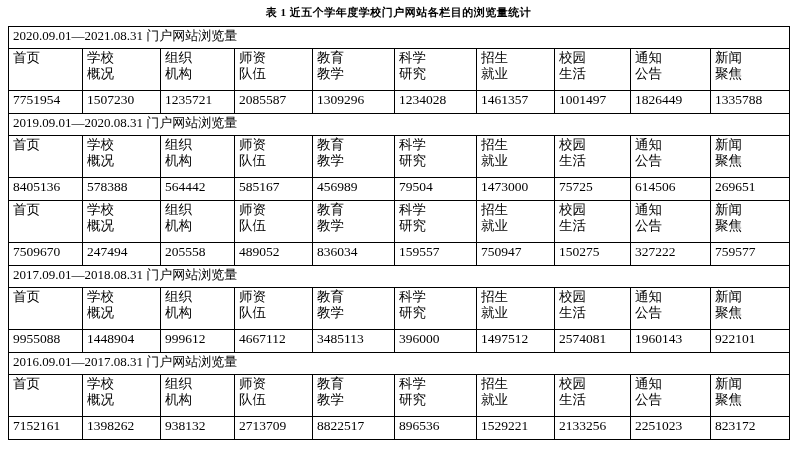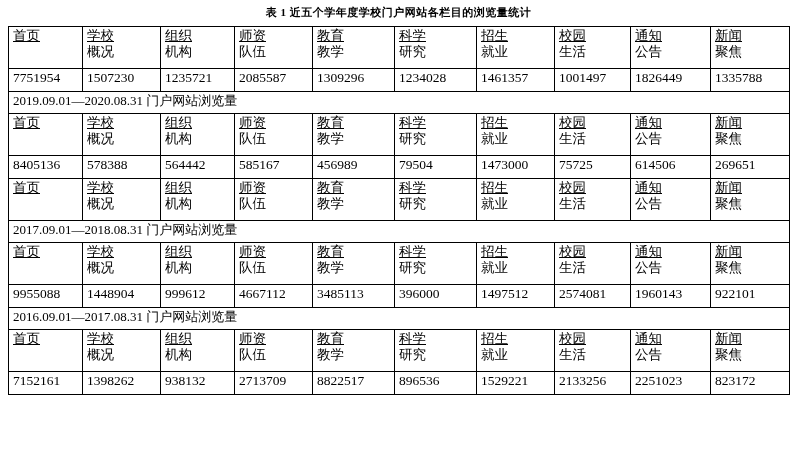--- a/index.html
+++ b/index.html
@@ -47,21 +47,21 @@
     padding: 2px 4px 2px 5px;
     height: 18px;
     letter-spacing: 0;
   }
   td.header-cell {
     height: 38px;
     font-size: 13.5px;
     padding-top: 2px;
     padding-left: 8px;
   }
-  td.header-cell .l1 { display: block; text-decoration: underline; }
+  td.header-cell .l1 { display: block; }
   td.header-cell .l2 { display: block; }
   td.value-cell {
     height: 19px;
     font-size: 13.5px;
     padding-top: 1px;
     padding-left: 4px;
     margin-left: 29px;
   }
   
   col.c0 { width: 74px; }
@@ -91,20 +91,23 @@
         <col class="c4">
       <col class="c5">
         <col class="c6">
         <col class="c7">
         <col class="c8">
         <col class="c9">
     </colgroup>
     <tbody>
 
       <tr>
+        <td class="period" colspan="10">2020.09.01—2021.08.31 门户网站浏览量</td>
+      </tr>
+      <tr>
         <td class="header-cell">
             <span class="l1">首页</span>
             <span class="l2"></span>
           </td>
         <td class="header-cell">
             <span class="l1">学校</span>
             <span class="l2">概况</span>
           </td>
         <td class="header-cell">
             <span class="l1">组织</span>
@@ -245,20 +248,32 @@
           </td>
         <td class="header-cell">
             <span class="l1">通知</span>
             <span class="l2">公告</span>
           </td>
         <td class="header-cell">
             <span class="l1">新闻</span>
             <span class="l2">聚焦</span>
           </td>
       </tr>
+      <tr>
+        <td class="value-cell">7509670</td>
+        <td class="value-cell">247494</td>
+        <td class="value-cell">205558</td>
+        <td class="value-cell">489052</td>
+        <td class="value-cell">836034</td>
+        <td class="value-cell">159557</td>
+        <td class="value-cell">750947</td>
+        <td class="value-cell">150275</td>
+        <td class="value-cell">327222</td>
+        <td class="value-cell">759577</td>
+      </tr>
 
       <tr>
         <td class="period" colspan="10">2017.09.01—2018.08.31 门户网站浏览量</td>
       </tr>
       <tr>
         <td class="header-cell">
             <span class="l1">首页</span>
             <span class="l2"></span>
           </td>
         <td class="header-cell">

